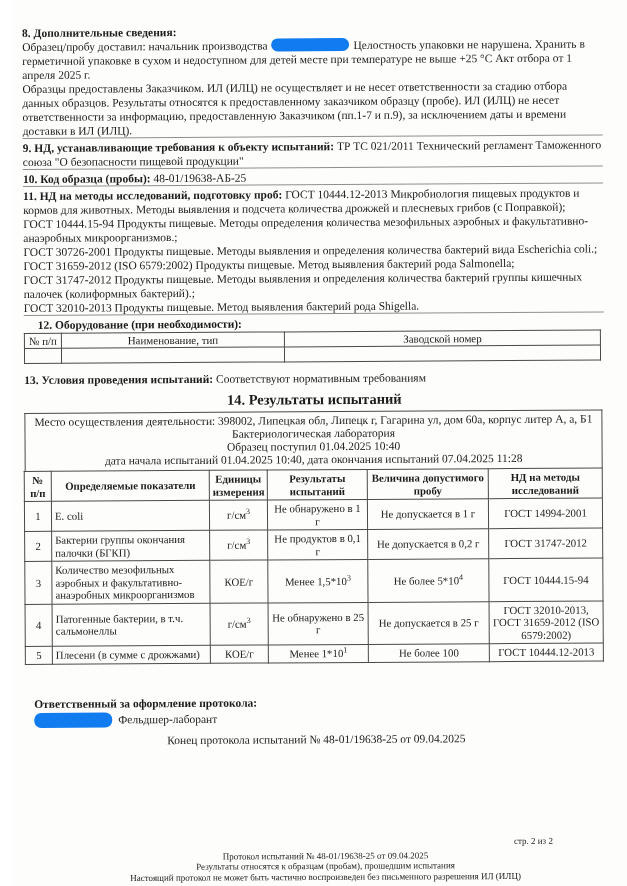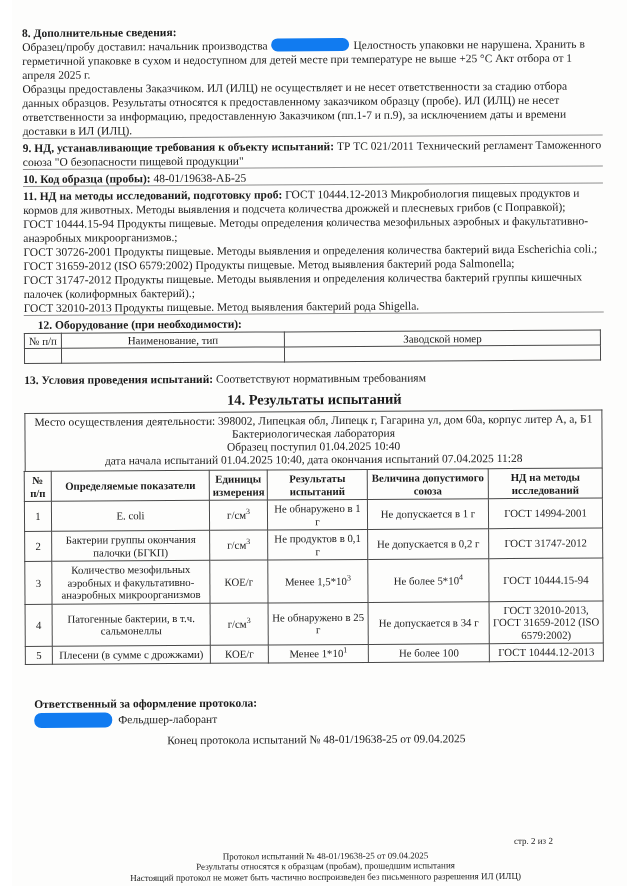--- a/index.html
+++ b/index.html
@@ -50,21 +50,21 @@
   }
   .info-lines{padding:2px 4px 3px 4px;}
   .info-line{text-align:center;font-size:11.5px;line-height:13px;}
   #res-table{width:578px;margin-left:-1px;}
   #res-table td,#res-table th{
     border:1px solid #4a4a4a;font-size:10.8px;line-height:12.5px;
     padding:2px 3px;vertical-align:middle;
   }
   #res-table th{font-weight:700;text-align:center;}
   #res-table td.c{text-align:center;}
-  #res-table td.l{text-align:center;}
+  #res-table td.l{text-align:left;}
   sup{font-size:8px;line-height:0;}
   
   .sign-block{margin-top:32px;margin-left:8px;}
   .sign-role-line{margin-top:2px;display:flex;align-items:center;}
   .end-line{text-align:center;margin-top:6px;font-size:11.5px;}
   
   .footer{
     position:absolute;left:0;bottom:4px;width:627px;
     transform:rotate(-0.3deg);
     font-size:9px;line-height:10.5px;color:#242424;
@@ -152,21 +152,21 @@
         <col style="width:100px">
           <col style="width:121px">
           <col style="width:114px">
       </colgroup>
       <thead>
           <tr id="res-head">
             <th>№ п/п</th>
             <th>Определяемые показатели</th>
             <th>Единицы измерения</th>
             <th>Результаты испытаний</th>
-            <th>Величина допустимого союза</th>
+            <th>Величина допустимого пробу</th>
             <th>НД на методы исследований</th>
           </tr>
         </thead>
       <tbody id="res-body">
           <tr>
             <td class="c">1</td>
             <td class="l">E. coli</td>
             <td class="c">г/см<sup>3</sup></td>
             <td class="c">Не обнаружено в 1 г</td>
             <td class="c">Не допускается в 1 г</td>
@@ -186,21 +186,21 @@
             <td class="c">КОЕ/г</td>
             <td class="c">Менее 1,5*10<sup>3</sup></td>
             <td class="c">Не более 5*10<sup>4</sup></td>
             <td class="c">ГОСТ 10444.15-94</td>
           </tr>
           <tr>
             <td class="c">4</td>
             <td class="l">Патогенные бактерии, в т.ч. сальмонеллы</td>
             <td class="c">г/см<sup>3</sup></td>
             <td class="c">Не обнаружено в 25 г</td>
-            <td class="c">Не допускается в 34 г</td>
+            <td class="c">Не допускается в 25 г</td>
             <td class="c">ГОСТ 32010-2013, ГОСТ 31659-2012 (ISO 6579:2002)</td>
           </tr>
           <tr>
             <td class="c">5</td>
             <td class="l">Плесени (в сумме с дрожжами)</td>
             <td class="c">КОЕ/г</td>
             <td class="c">Менее 1*10<sup>1</sup></td>
             <td class="c">Не более 100</td>
             <td class="c">ГОСТ 10444.12-2013</td>
           </tr>

